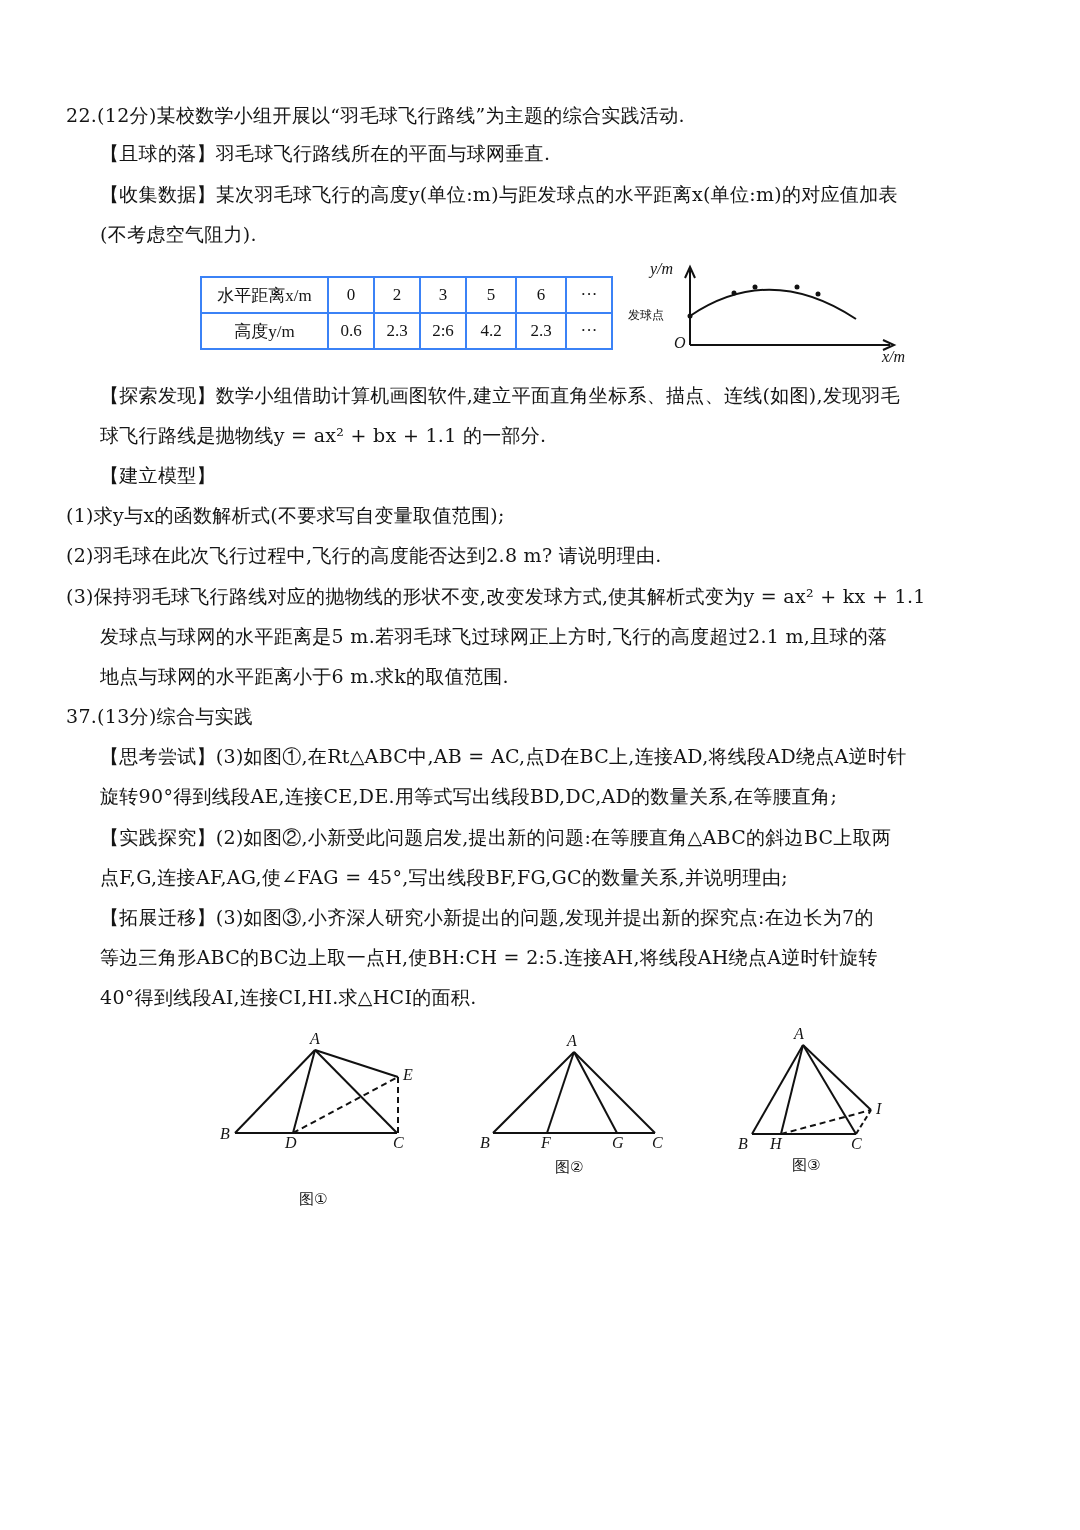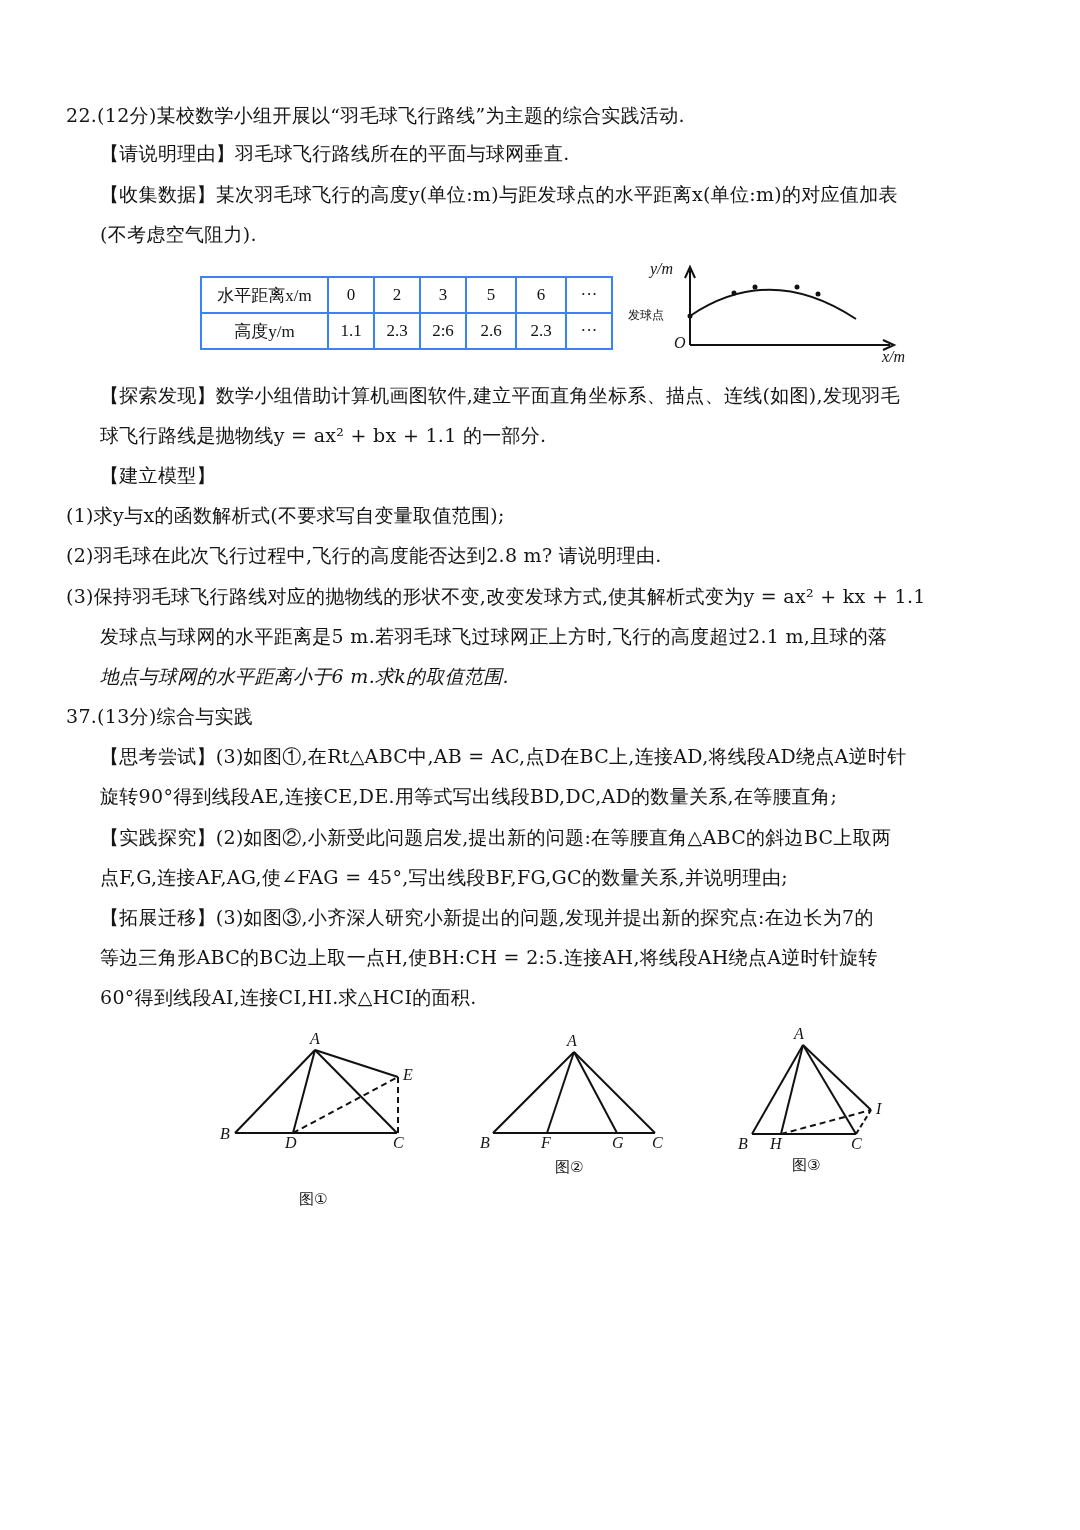--- a/index.html
+++ b/index.html
@@ -23,41 +23,41 @@
   table.data td.v { width:44px; }
   table.data td.v2 { width:48px; }
   .fig { position:absolute; }
   .lbl { font-family:"Liberation Serif","DejaVu Serif",serif; font-style:italic; font-size:16px; }
   .cap { font-family:"DejaVu Sans","Liberation Sans",sans-serif; font-size:15px; }
 </style>
 </head>
 <body>
 
 <div class="line" style="left:66px; top:103px;">22.(12分)某校数学小组开展以“羽毛球飞行路线”为主题的综合实践活动.</div>
-<div class="line" style="left:100px; top:141px;">【请说明理由】羽毛球飞行路线所在的平面与球网垂直.</div>
+<div class="line" style="left:100px; top:141px;">【且球的落】羽毛球飞行路线所在的平面与球网垂直.</div>
 <div class="line" style="left:100px; top:182px;">【收集数据】某次羽毛球飞行的高度y(单位:m)与距发球点的水平距离x(单位:m)的对应值加表</div>
 <div class="line" style="left:100px; top:222px;">(不考虑空气阻力).</div>
 
 <table class="data">
   <tbody>
       <tr>
     <td class="hdr">水平距离x/m</td>
     <td class="v">0</td>
     <td class="v">2</td>
     <td class="v">3</td>
     <td class="v2">5</td>
     <td class="v2">6</td>
     <td class="v">···</td>
   </tr>
   <tr>
     <td class="hdr">高度y/m</td>
-    <td class="v">1.1</td>
+    <td class="v">0.6</td>
     <td class="v">2.3</td>
     <td class="v">2:6</td>
-    <td class="v2">2.6</td>
+    <td class="v2">4.2</td>
     <td class="v2">2.3</td>
     <td class="v">···</td>
   </tr>
 </tbody>
   </table>
 
 <div class="fig" style="left:620px; top:260px; width:300px; height:110px;">
   <svg width="300" height="110" viewBox="0 0 300 110">
     <line x1="70" y1="85" x2="270" y2="85" stroke="#111" stroke-width="2"></line>
     <path d="M263,80 L274,85 L263,90" fill="none" stroke="#111" stroke-width="2"></path>
@@ -76,30 +76,30 @@
   <span class="lbl" style="position:absolute; left:262px; top:88px;">x/m</span>
 </div>
 
 <div class="line" style="left:100px; top:383px;">【探索发现】数学小组借助计算机画图软件,建立平面直角坐标系、描点、连线(如图),发现羽毛</div>
 <div class="line" style="left:100px; top:423px;">球飞行路线是抛物线y = ax² + bx + 1.1 的一部分.</div>
 <div class="line" style="left:100px; top:463px;">【建立模型】</div>
 <div class="line" style="left:66px; top:503px;">(1)求y与x的函数解析式(不要求写自变量取值范围);</div>
 <div class="line" style="left:66px; top:543px;">(2)羽毛球在此次飞行过程中,飞行的高度能否达到2.8 m? 请说明理由.</div>
 <div class="line" style="left:66px; top:584px;">(3)保持羽毛球飞行路线对应的抛物线的形状不变,改变发球方式,使其解析式变为y = ax² + kx + 1.1</div>
 <div class="line" style="left:100px; top:624px;">发球点与球网的水平距离是5 m.若羽毛球飞过球网正上方时,飞行的高度超过2.1 m,且球的落</div>
-<div class="line" style="left:100px; top:664px;font-style:italic;">地点与球网的水平距离小于6 m.求k的取值范围.</div>
+<div class="line" style="left:100px; top:664px;">地点与球网的水平距离小于6 m.求k的取值范围.</div>
 
 <div class="line" style="left:66px; top:704px;">37.(13分)综合与实践</div>
 <div class="line" style="left:100px; top:744px;">【思考尝试】(3)如图①,在Rt△ABC中,AB = AC,点D在BC上,连接AD,将线段AD绕点A逆时针</div>
 <div class="line" style="left:100px; top:784px;">旋转90°得到线段AE,连接CE,DE.用等式写出线段BD,DC,AD的数量关系,在等腰直角;</div>
 <div class="line" style="left:100px; top:825px;">【实践探究】(2)如图②,小新受此问题启发,提出新的问题:在等腰直角△ABC的斜边BC上取两</div>
 <div class="line" style="left:100px; top:865px;">点F,G,连接AF,AG,使∠FAG = 45°,写出线段BF,FG,GC的数量关系,并说明理由;</div>
 <div class="line" style="left:100px; top:905px;">【拓展迁移】(3)如图③,小齐深人研究小新提出的问题,发现并提出新的探究点:在边长为7的</div>
 <div class="line" style="left:100px; top:945px;">等边三角形ABC的BC边上取一点H,使BH:CH = 2:5.连接AH,将线段AH绕点A逆时针旋转</div>
-<div class="line" style="left:100px; top:985px;">60°得到线段AI,连接CI,HI.求△HCI的面积.</div>
+<div class="line" style="left:100px; top:985px;">40°得到线段AI,连接CI,HI.求△HCI的面积.</div>
 
 <div class="fig" style="left:215px; top:1030px; width:220px; height:150px;">
   <svg width="220" height="150" viewBox="0 0 220 150">
     <line x1="20" y1="103" x2="182" y2="103" stroke="#111" stroke-width="2"></line>
     <line x1="20" y1="103" x2="100" y2="20" stroke="#111" stroke-width="2"></line>
     <line x1="100" y1="20" x2="182" y2="103" stroke="#111" stroke-width="2"></line>
     <line x1="100" y1="20" x2="78" y2="103" stroke="#111" stroke-width="2"></line>
     <line x1="100" y1="20" x2="183" y2="47" stroke="#111" stroke-width="2"></line>
     <line x1="78" y1="103" x2="183" y2="47" stroke="#111" stroke-width="2" stroke-dasharray="6,4"></line>
     <line x1="183" y1="47" x2="183" y2="103" stroke="#111" stroke-width="2" stroke-dasharray="6,4"></line>

